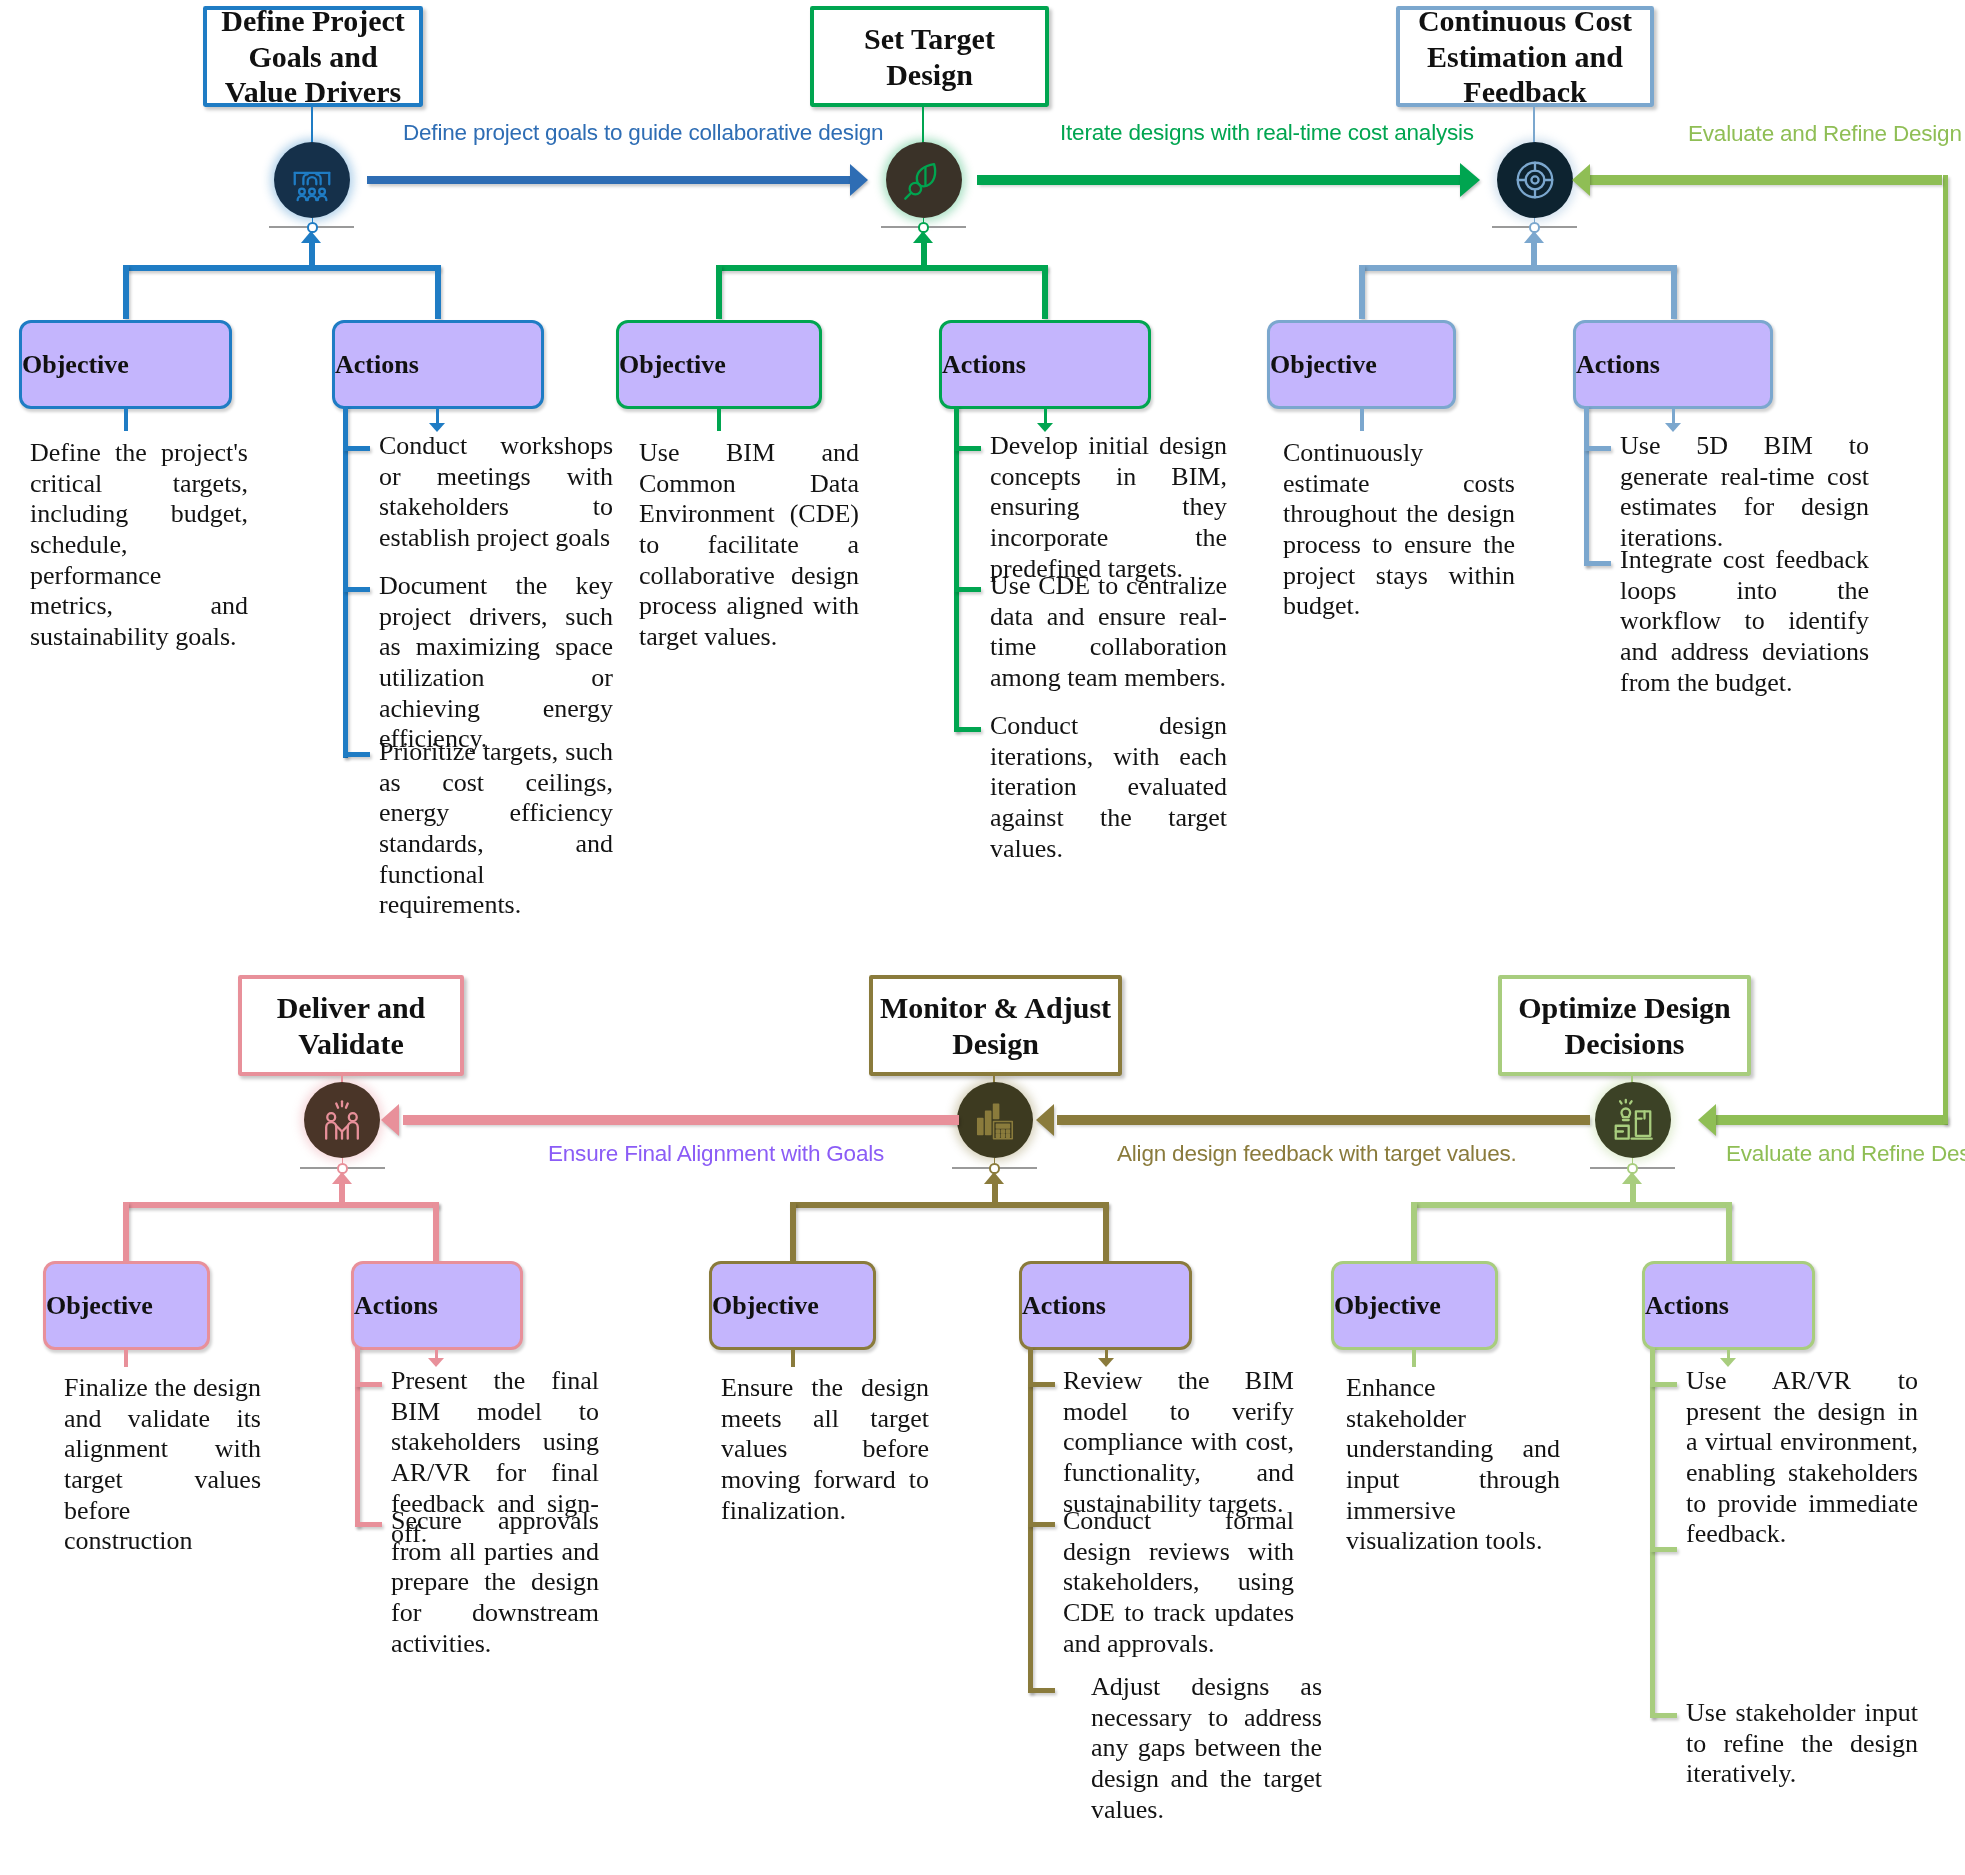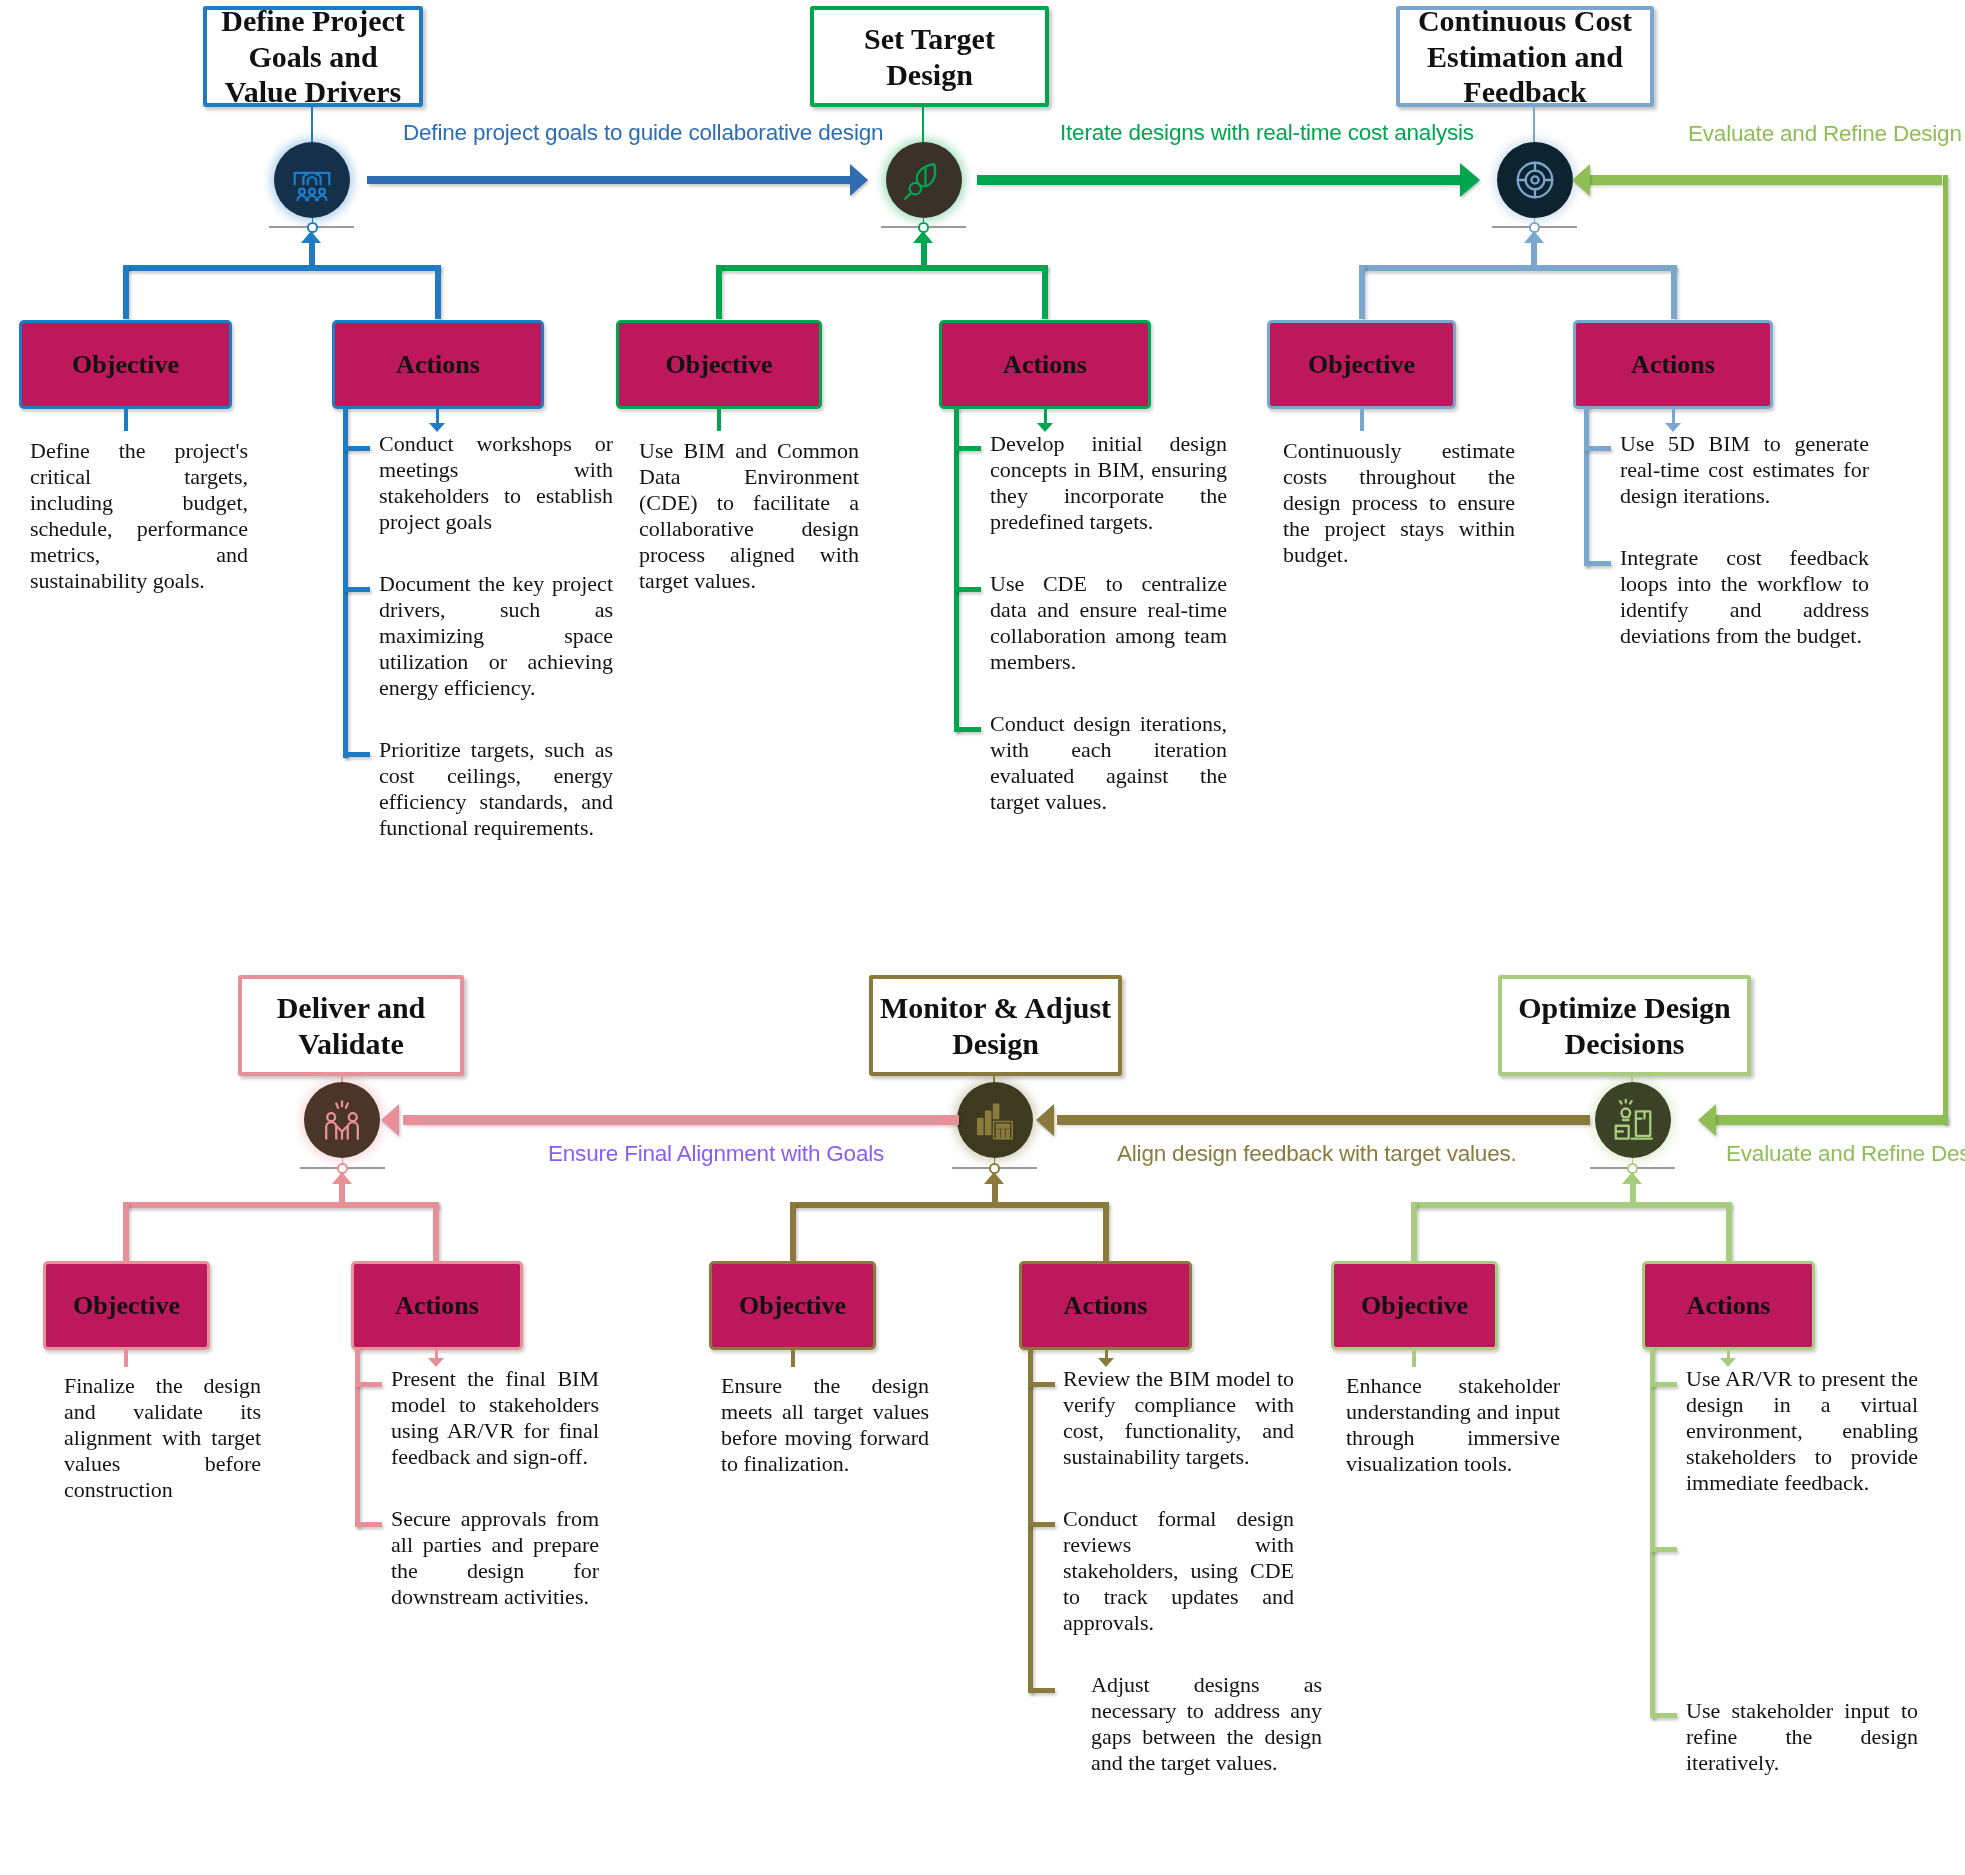--- a/index.html
+++ b/index.html
@@ -26,30 +26,30 @@
   
   .icon-badge{
     position:absolute; width:76px; height:76px; border-radius:50%;
     display:flex; align-items:center; justify-content:center;
     background:#15304a;
   }
   .icon-badge svg{ width:46px; height:46px; display:block; }
 
   
   .sub-box{
-    position:absolute; background:#be185d; border:3.6px solid #000; border-radius:5px;
-    display:flex; align-items:center; justify-content:center;
+    position:absolute; background:#c4b5fd; border:3.6px solid #000; border-radius:12px;
+    display:flex; align-items:center; justify-content:flex-start;
     font-weight:bold; font-size:26px; color:#111;
     box-shadow:1.8px 2.4px 3px rgba(0,0,0,.18);
     font-family:"Liberation Serif", serif;
   }
 
   
   .para{
-    position:absolute; font-size:22px; line-height:1.18;
+    position:absolute; font-size:26px; line-height:1.18;
     text-align:justify; text-justify:inter-word;
     color:#131313; font-family:"Liberation Serif", serif;
     hyphens:none;
   }
   .vline{ position:absolute; width:0; border-left-style:solid; }
   .rect{ position:absolute; }
   .arrow-head{ position:absolute; width:0; height:0; }
 
   
   .flow-label{

